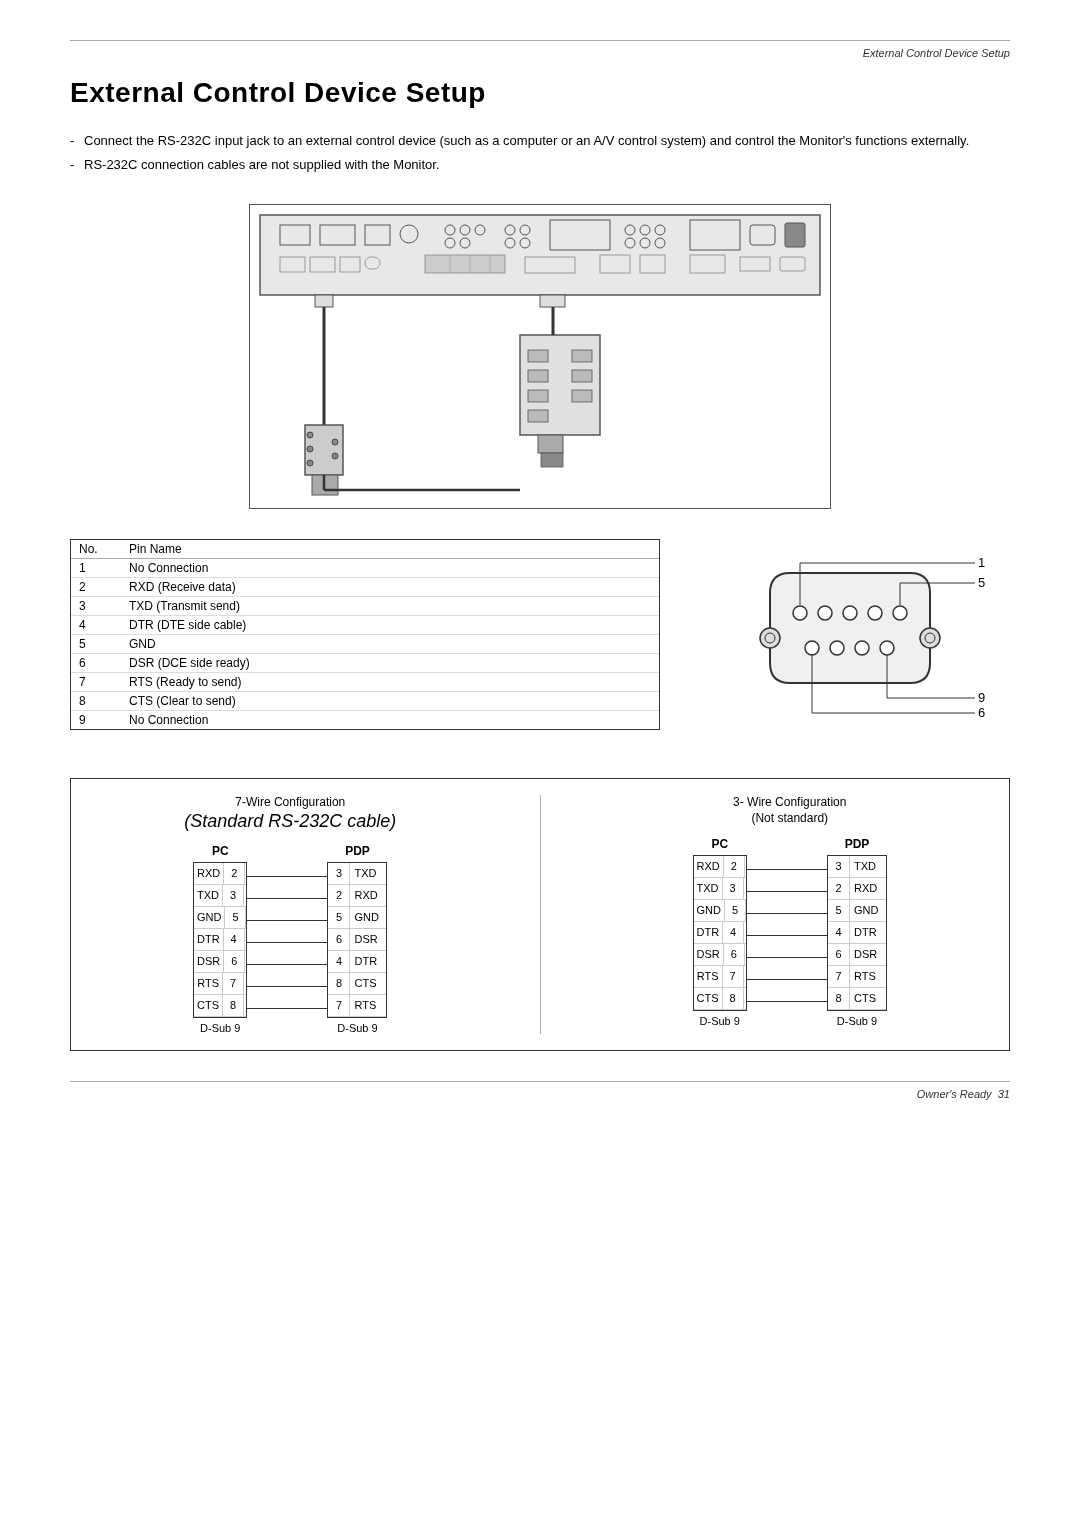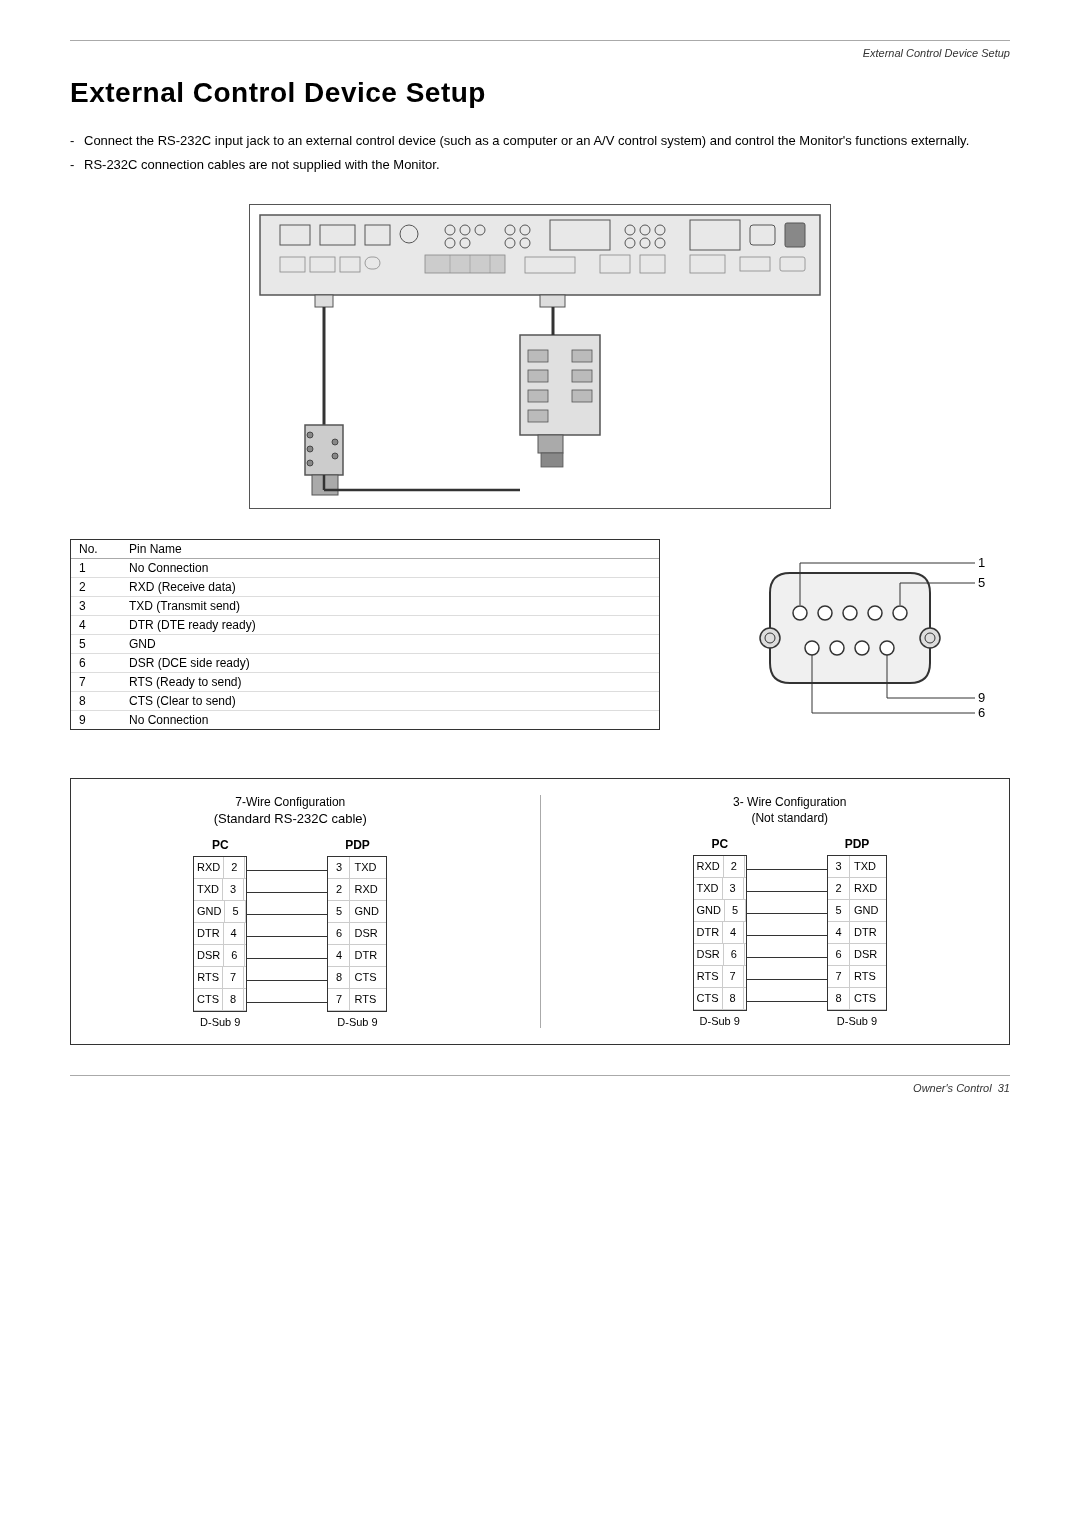--- a/index.html
+++ b/index.html
@@ -250,21 +250,21 @@
               <tr>
                 <td>2</td>
                 <td>RXD (Receive data)</td>
               </tr>
               <tr>
                 <td>3</td>
                 <td>TXD (Transmit send)</td>
               </tr>
               <tr>
                 <td>4</td>
-                <td>DTR (DTE ready ready)</td>
+                <td>DTR (DTE side cable)</td>
               </tr>
               <tr>
                 <td>5</td>
                 <td>GND</td>
               </tr>
               <tr>
                 <td>6</td>
                 <td>DSR (DCE side ready)</td>
               </tr>
               <tr>
@@ -325,21 +325,21 @@
       </div>
     </div>
   </div>
 
   <div style="margin-top:10px;">
     <div class="connector-box">
       <div style="padding: 16px 10px 16px 10px; display:flex; gap:30px;">
 
         <div style="flex:1;">
           <div style="text-align:center; font-size:12px; margin-bottom:2px;">7-Wire Configuration</div>
-          <div style="text-align:center; font-size:13px; margin-bottom:12px;">(Standard RS-232C cable)</div>
+          <div style="text-align:center; font-size:18px; margin-bottom:12px;font-style:italic;">(Standard RS-232C cable)</div>
           <div style="display:flex; justify-content:center; align-items:flex-start;">
 
             <div style="display:flex; flex-direction:column; align-items:center;">
               <div style="font-size:12px; font-weight:bold; margin-bottom:4px;">PC</div>
               <div style="border: 1px solid rgb(51, 51, 51); min-width: 30px;" id="pc7-box">
                   <div style="display: flex; align-items: center; height: 22px; border-bottom: 1px solid rgb(204, 204, 204);">
       <span style="padding:0 3px; font-size:11px; min-width:28px; text-align:right;">RXD</span>
       <span style="width:22px; text-align:center; font-size:11px; border-left:1px solid #ccc; border-right:1px solid #ccc; height:100%; display:flex; align-items:center; justify-content:center;">2</span>
     </div>
                   <div style="display: flex; align-items: center; height: 22px; border-bottom: 1px solid rgb(204, 204, 204);">
@@ -533,15 +533,15 @@
             </div>
           </div>
         </div>
 
       </div>
     </div>
   </div>
 
   <div class="bottom-rule"></div>
   <div class="bottom-footer">
-    <em><span>Owner's Control</span>&nbsp;&nbsp;<span>31</span></em>
+    <em><span>Owner's Ready</span>&nbsp;&nbsp;<span>31</span></em>
   </div>
 </div>
 
 </body></html>

